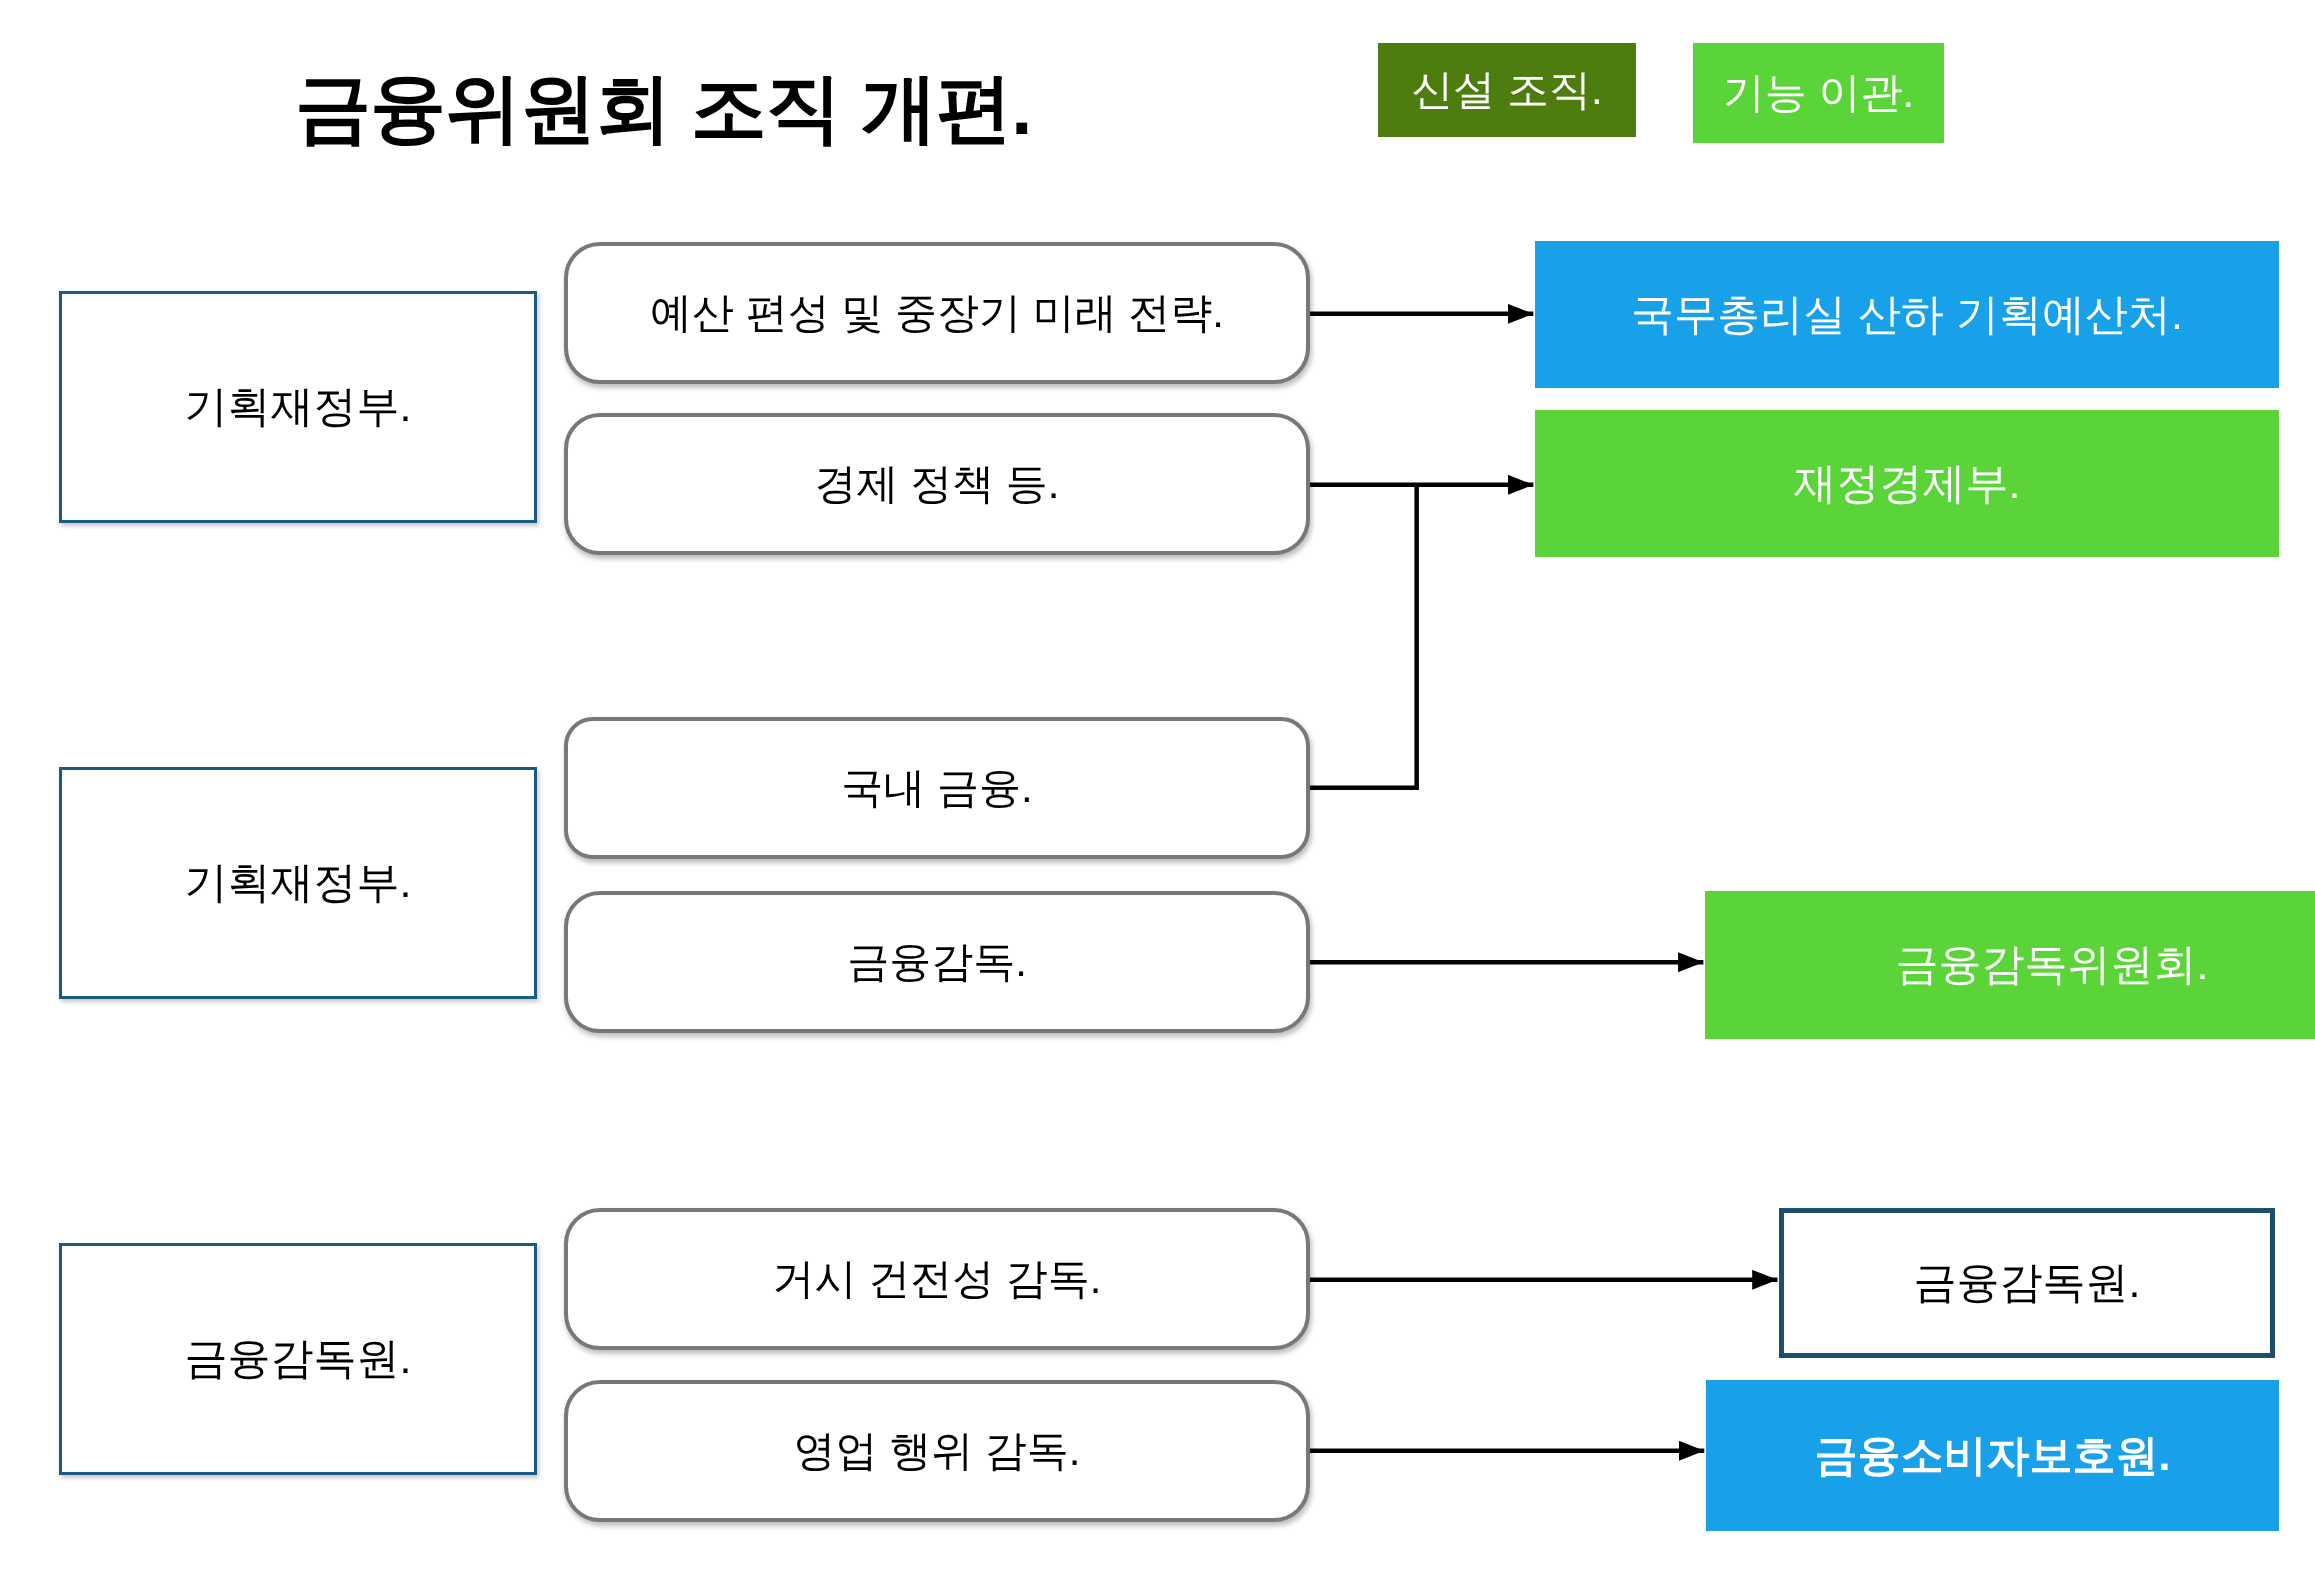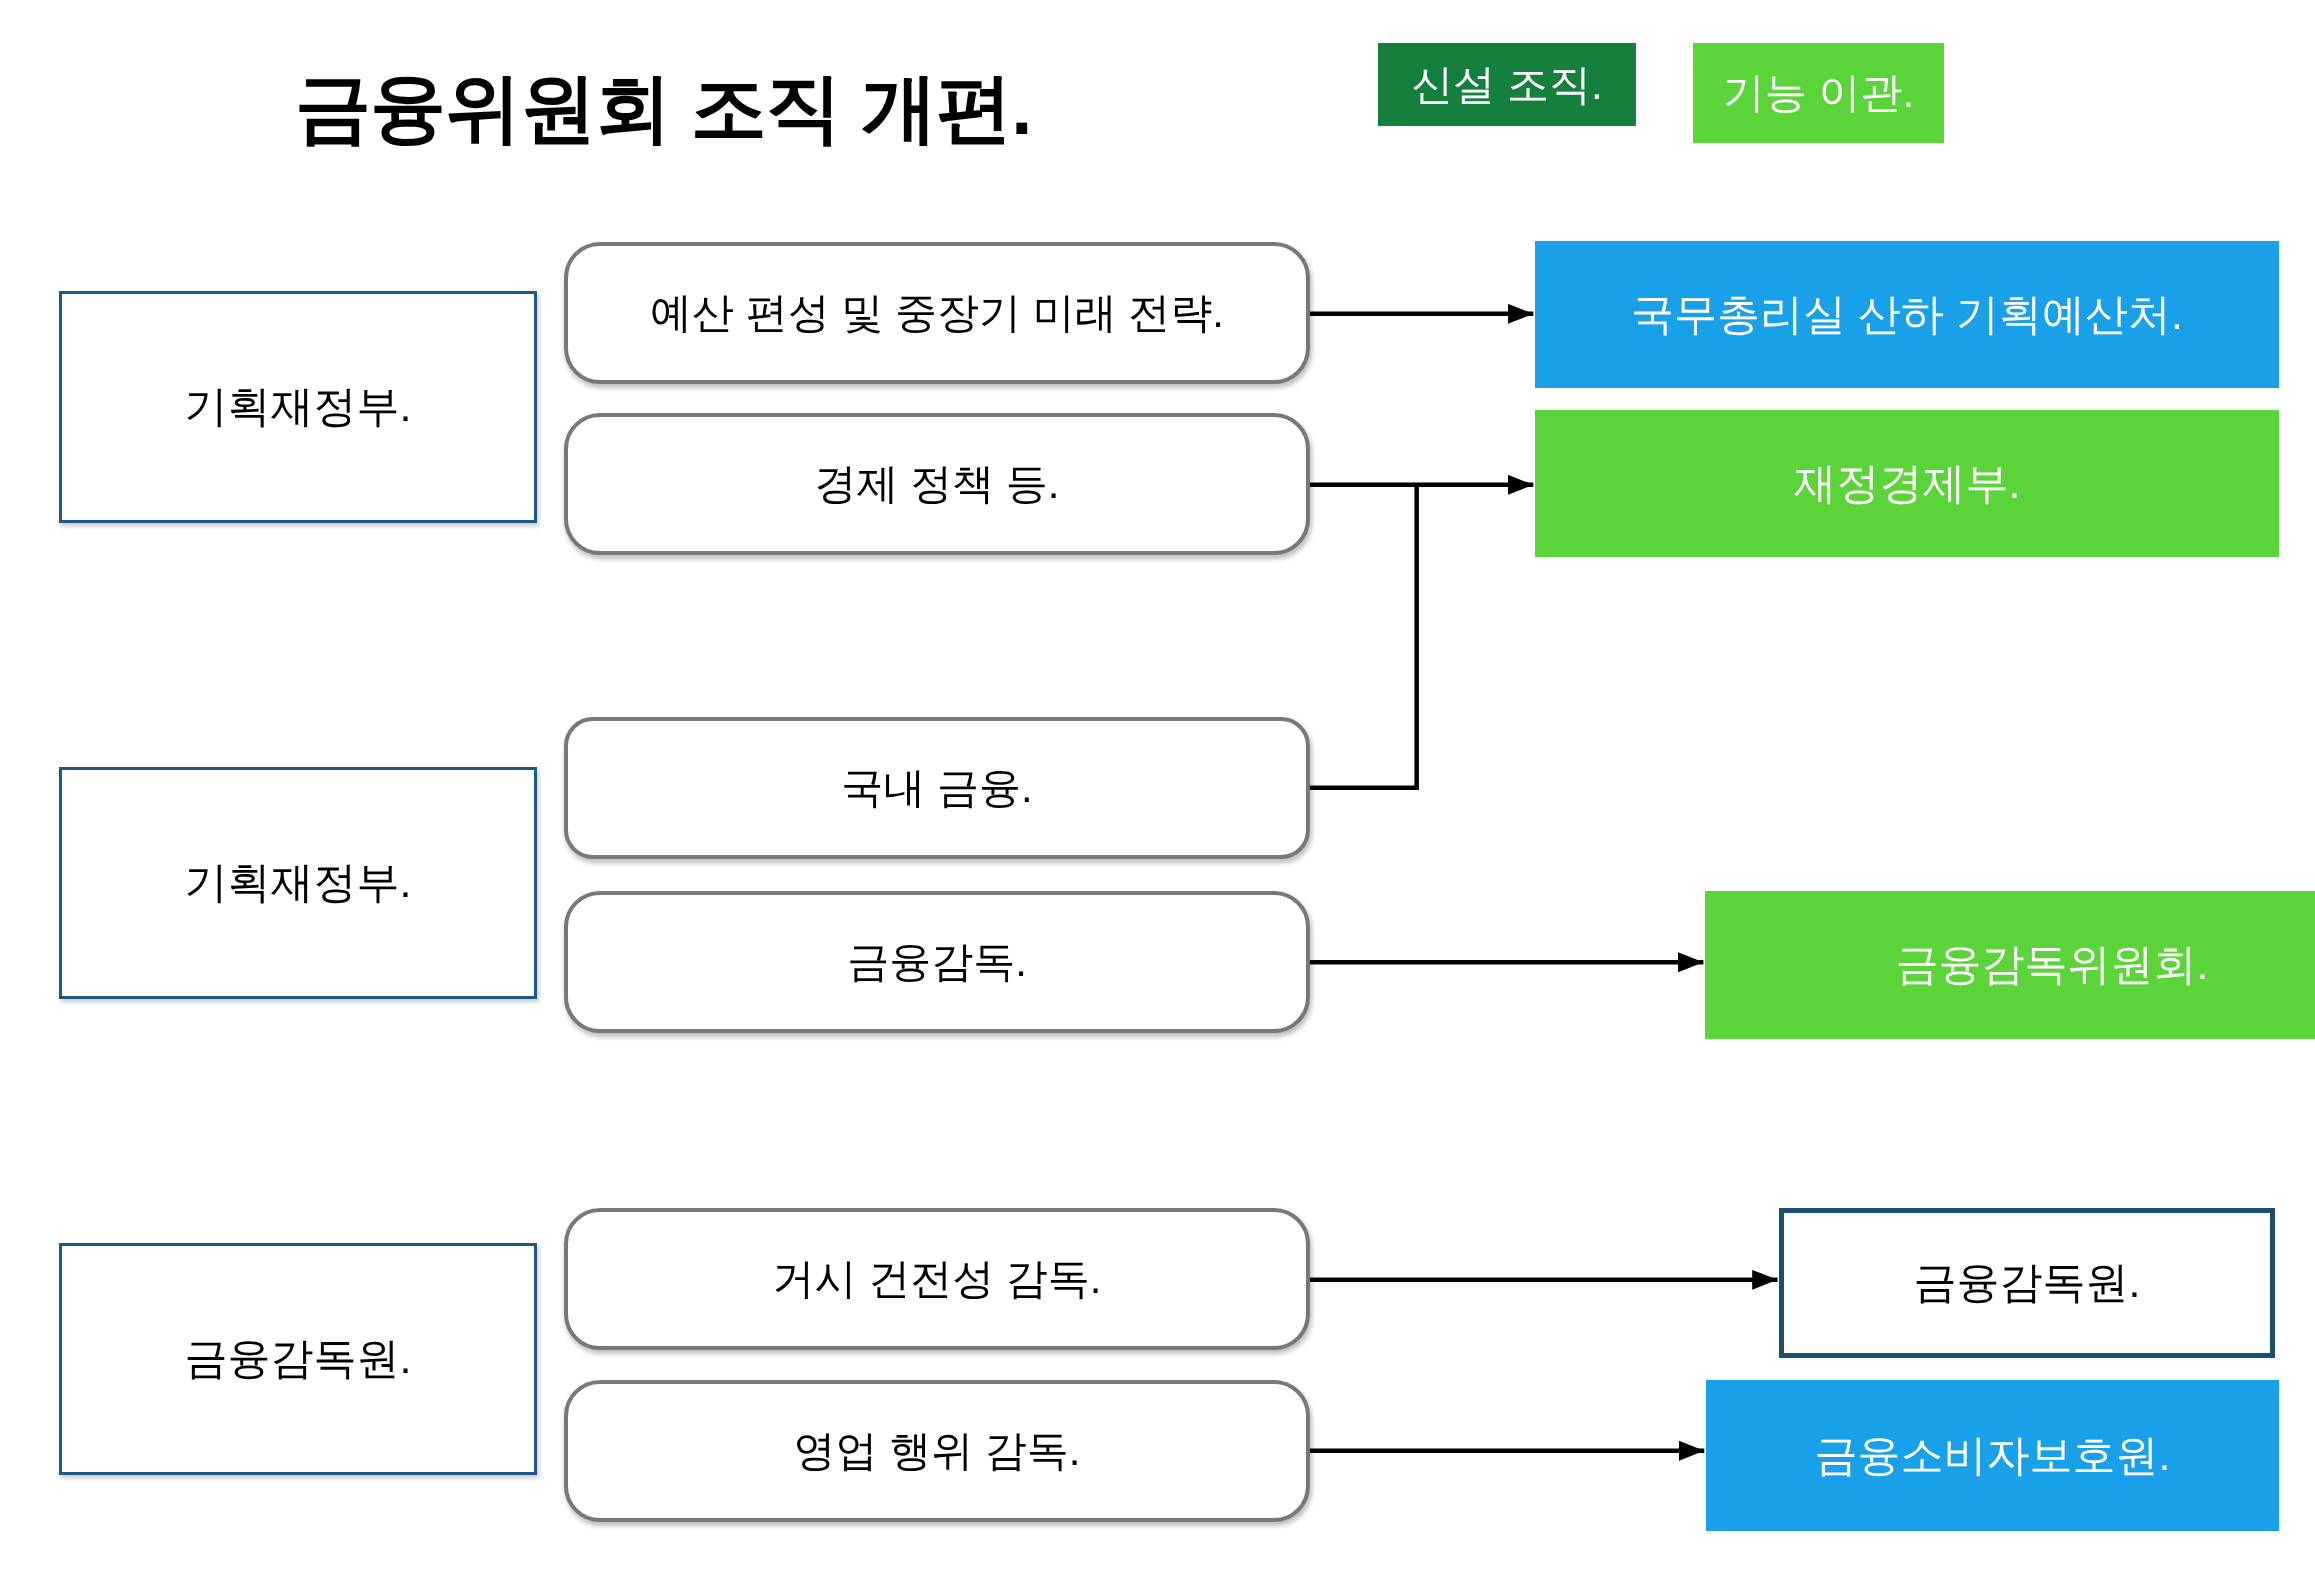--- a/index.html
+++ b/index.html
@@ -11,21 +11,21 @@
     position:absolute;left:295px;top:58px;
     font-size:76px;font-weight:bold;color:#000000;letter-spacing:-0.9px;
     white-space:nowrap;
   }
   .box{
     position:absolute;box-sizing:border-box;
     display:flex;align-items:center;justify-content:center;text-align:center;
     white-space:nowrap;
   }
   .legend-box{font-size:42px;color:#ffffff;}
-  .legend-blue{left:1378px;top:43px;width:258px;height:83px;background:#15803d;}
+  .legend-blue{left:1378px;top:43px;width:258px;height:94px;background:#4d7c0f;}
   .legend-green{left:1693px;top:43px;width:251px;height:100px;background:#5BD43A;}
   .ministry{
     left:59px;width:478px;height:232px;
     background:#ffffff;border:3.6px solid #1B5A84;color:#000000;font-size:43px;
     box-shadow:1.8px 2.7px 4.5px rgba(0,0,0,0.22);
   }
   .ministry-1{top:291px;} .ministry-2{top:767px;} .ministry-3{top:1243px;}
   .fn{
     left:564px;width:746px;height:142px;
     background:#ffffff;border:4.5px solid #787878;border-radius:36px;
@@ -34,21 +34,21 @@
   }
   .fn-1{top:242px;} .fn-2{top:413px;} .fn-3{top:717px;border-radius:29px;}
   .fn-4{top:891px;} .fn-5{top:1208px;} .fn-6{top:1380px;}
   .tgt-blue{background:#18A0E8;color:#ffffff;font-size:43px;}
   .tgt-green{background:#5BD43A;color:#ffffff;font-size:43px;}
   .tgt-plain{background:#ffffff;border:5.4px solid #1C4F6E;color:#000000;font-size:43px;}
   .tgt-1{left:1535px;top:241px;width:744px;height:147px;}
   .tgt-2{left:1535px;top:410px;width:744px;height:147px;}
   .tgt-3{left:1705px;top:891px;width:658px;height:148px;padding-left:36px;}
   .tgt-4{left:1779px;top:1208px;width:496px;height:150px;}
-  .tgt-5{left:1706px;top:1380px;width:573px;height:151px;}
+  .tgt-5{left:1706px;top:1380px;width:573px;height:151px;font-weight:bold;}
   .arrows{position:absolute;left:0;top:0;width:2316px;height:1590px;pointer-events:none;}
 </style>
 </head>
 <body>
 
 <div class="canvas">
 
   <div class="title">금융위원회 조직 개편.</div>
 
   <div class="box legend-box legend-blue">신설 조직.</div>

